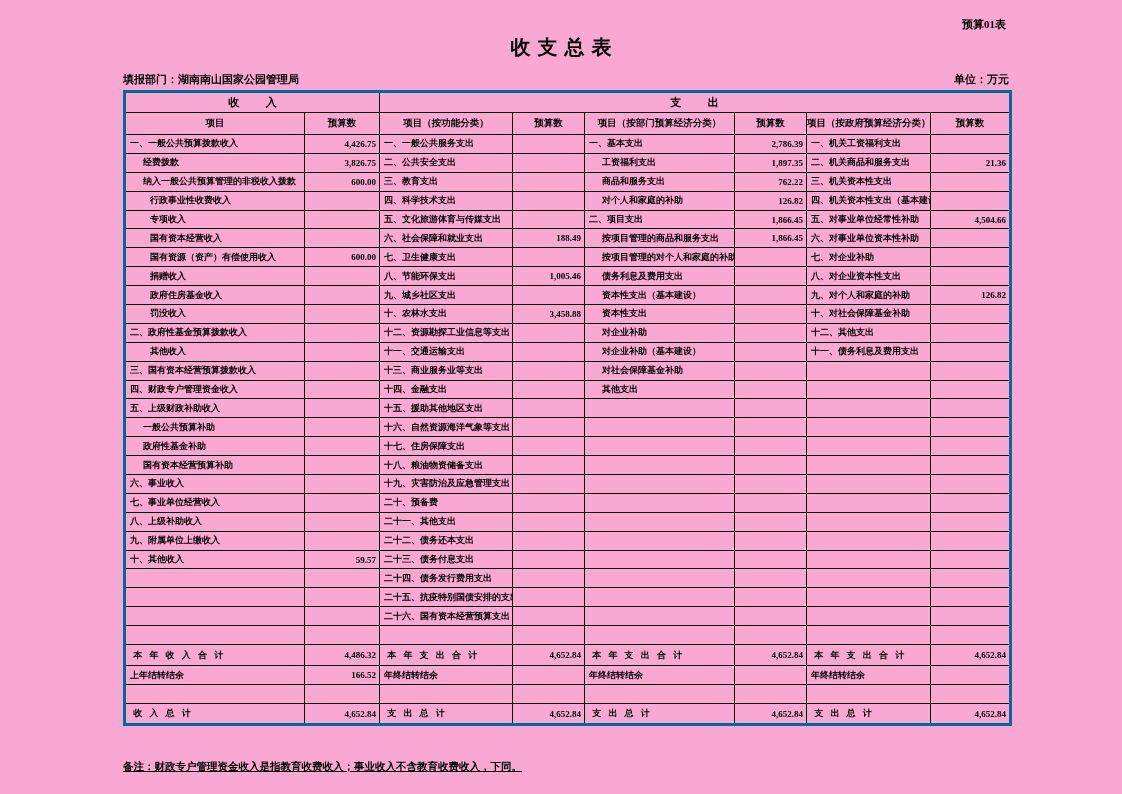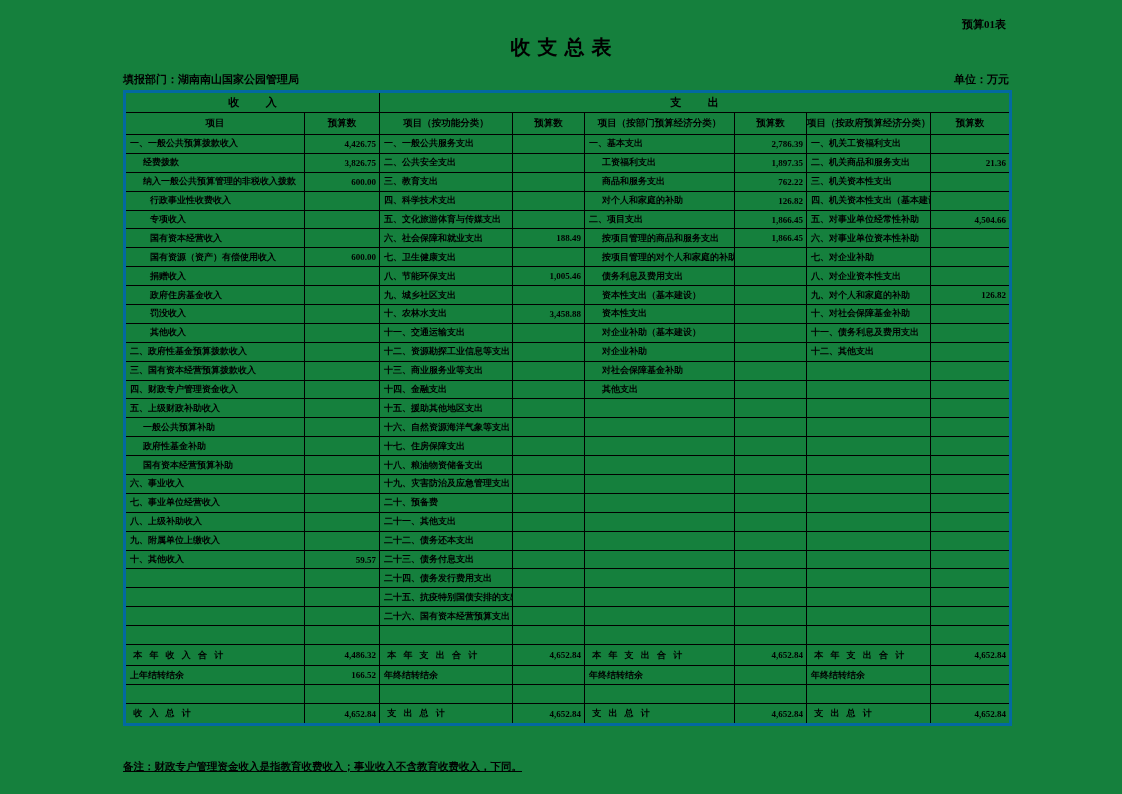--- a/index.html
+++ b/index.html
@@ -2,21 +2,21 @@
 <html><head>
 <meta charset="utf-8">
 <style>
   * { box-sizing: border-box; }
   html, body { margin: 0; padding: 0; background: #ffffff; }
   body {
     width: 1122px; height: 794px;
     font-family: "Liberation Serif", "DejaVu Serif", serif;
     color: #000;
   }
-  .page { position: relative; width: 1122px; height: 794px; background: #15803d; overflow: hidden; }
+  .page { position: relative; width: 1122px; height: 794px; background: #f9a8d4; overflow: hidden; }
 
   .sheet-label {
     position: absolute; top: 17px; right: 116px;
     font-size: 11px; font-weight: bold;
   }
   .title {
     position: absolute; top: 34px; left: 0; width: 100%;
     margin: 0; text-align: center;
     font-size: 20px; font-weight: bold; letter-spacing: 7px; text-indent: 7px;
   }
@@ -195,37 +195,37 @@
           <td class="item ind2">罚没收入</td>
           <td class="val"></td>
           <td class="item">十、农林水支出</td>
           <td class="val">3,458.88</td>
           <td class="item ind1">资本性支出</td>
           <td class="val"></td>
           <td class="item">十、对社会保障基金补助</td>
           <td class="val"></td>
         </tr>
         <tr>
+          <td class="item">二、政府性基金预算拨款收入</td>
+          <td class="val"></td>
+          <td class="item">十二、资源勘探工业信息等支出</td>
+          <td class="val"></td>
+          <td class="item ind1">对企业补助</td>
+          <td class="val"></td>
+          <td class="item">十二、其他支出</td>
+          <td class="val"></td>
+        </tr>
+        <tr>
           <td class="item ind2">其他收入</td>
           <td class="val"></td>
           <td class="item">十一、交通运输支出</td>
           <td class="val"></td>
           <td class="item ind1">对企业补助（基本建设）</td>
           <td class="val"></td>
           <td class="item">十一、债务利息及费用支出</td>
-          <td class="val"></td>
-        </tr>
-        <tr>
-          <td class="item">二、政府性基金预算拨款收入</td>
-          <td class="val"></td>
-          <td class="item">十二、资源勘探工业信息等支出</td>
-          <td class="val"></td>
-          <td class="item ind1">对企业补助</td>
-          <td class="val"></td>
-          <td class="item">十二、其他支出</td>
           <td class="val"></td>
         </tr>
         <tr>
           <td class="item">三、国有资本经营预算拨款收入</td>
           <td class="val"></td>
           <td class="item">十三、商业服务业等支出</td>
           <td class="val"></td>
           <td class="item ind1">对社会保障基金补助</td>
           <td class="val"></td>
           <td class="item"></td>

